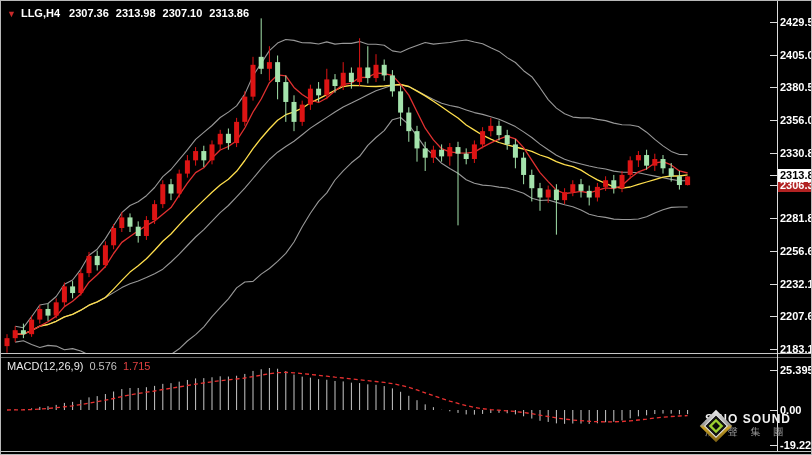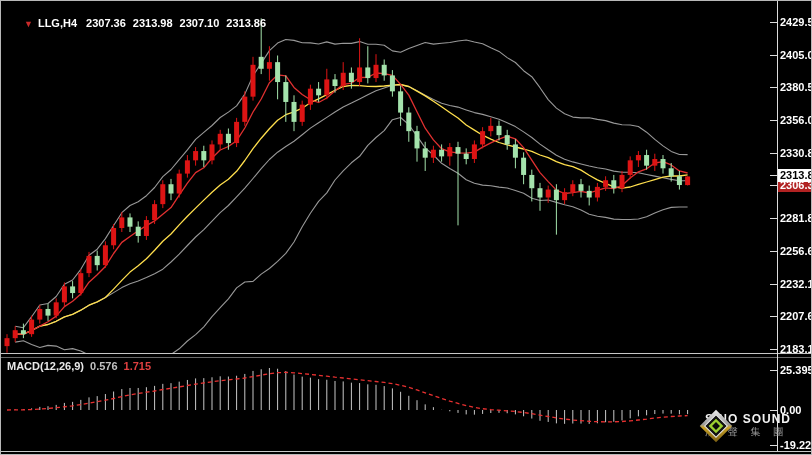--- a/index.html
+++ b/index.html
@@ -10,25 +10,25 @@
   #macd-svg{left:1px;top:357px;}
   .hline{position:absolute;left:0;width:810px;height:1px;}
   #split-top{top:352px;background:#c8c8c8;}
   #split-bot{top:356px;background:#6a6a6a;}
   #bottom-line{top:450px;background:#c8c8c8;}
   #axis-line{position:absolute;left:776px;top:0;width:1px;height:450px;background:#dcdcdc;}
   .tickdash{position:absolute;left:769px;width:7px;height:1px;background:#dcdcdc;}
   .ticklabel{position:absolute;left:779px;font-size:11px;font-weight:bold;color:#fff;white-space:nowrap;line-height:13px;}
   .ticklabel.current{left:777px;background:#ffffff;color:#000;padding:0 2px;z-index:6;}
   .ticklabel.line{left:777px;background:#b22222;color:#fff;padding:0 2px;z-index:5;}
-  #header{position:absolute;left:6px;top:16px;z-index:4;font-size:11px;font-weight:bold;color:#fff;white-space:nowrap;margin-left:17px;}
+  #header{position:absolute;left:6px;top:6px;z-index:4;font-size:11px;font-weight:bold;color:#fff;white-space:nowrap;}
   #header .arrow{color:#c92a2a;font-size:9px;margin-right:5px;}
   #header .sym{margin-right:9px;}
   #header .val{margin-right:7px;}
-  #macd-header{position:absolute;left:6px;top:359px;z-index:4;font-size:11px;font-weight:bold;white-space:nowrap;color:#e8e8e8;}
+  #macd-header{position:absolute;left:6px;top:359px;z-index:4;font-size:11px;font-weight:normal;white-space:nowrap;color:#e8e8e8;}
   #macd-header .v1{color:#c0c0c0;margin-left:6px;}
   #macd-header .v2{color:#e04040;margin-left:6px;}
   #logo{position:absolute;left:698px;top:412px;z-index:3;display:flex;align-items:center;}
   #logo .txt{margin-left:6px;}
   #logo .brand{font-size:12px;font-weight:bold;color:#f2f2f2;letter-spacing:1px;line-height:13px;}
   #logo .cn{font-size:10px;color:#9a9a9a;letter-spacing:5px;line-height:12px;white-space:nowrap;}
 </style>
 </head>
 <body>
 

